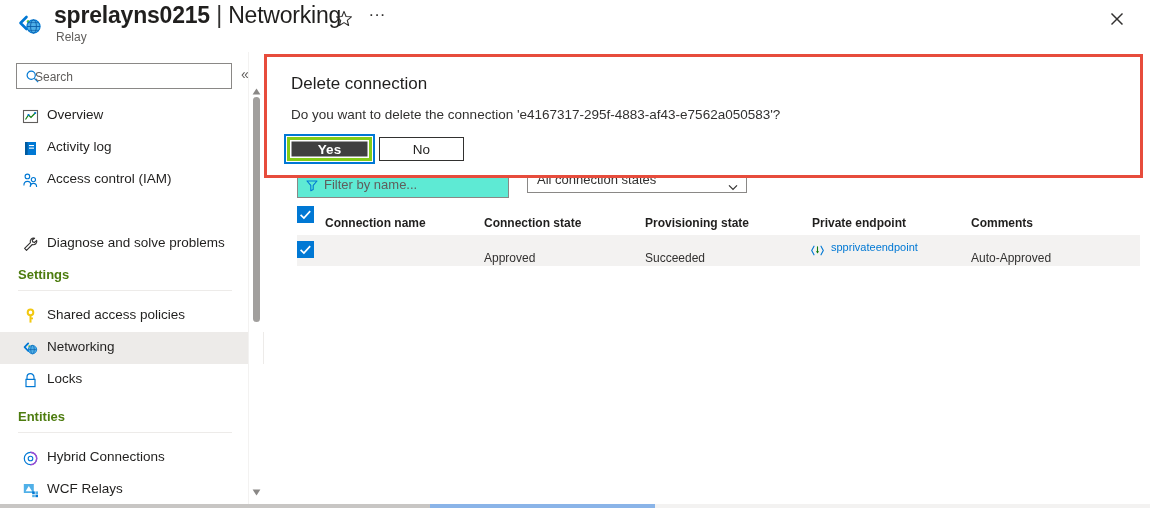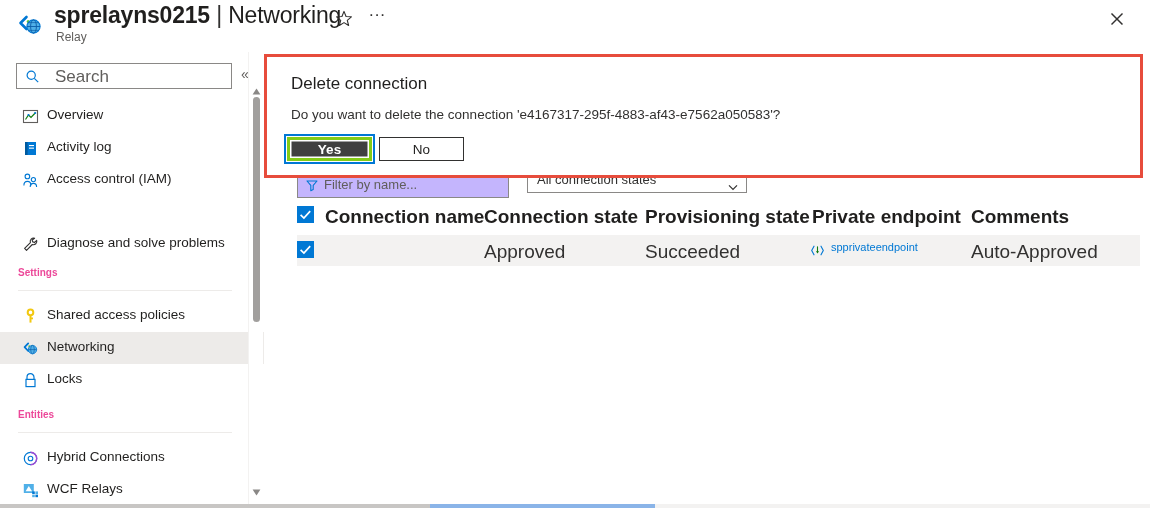--- a/index.html
+++ b/index.html
@@ -92,26 +92,26 @@
     background: #ffffff;
     box-sizing: border-box;
   }
   #search-icon-el {
     position: absolute;
     left: 8px; top: 5px;
     width: 15px; height: 15px;
   }
   #search-input {
     position: absolute;
-    left: 36px; top: 0;
+    left: 16px; top: 0;
     width: 180px; height: 24px;
     border: none;
     outline: none;
     font-family: "Liberation Sans", sans-serif;
-    font-size: 17px;
+    font-size: 12px;
     color: #3b82f6;
     background: transparent;
   }
   #search-input::placeholder { color: #605e5c; opacity: 1; }
 
   #collapse-button {
     position: absolute;
     left: 241px; top: 14px;
     width: 16px; height: 16px;
     color: #605e5c;
@@ -139,23 +139,23 @@
   .nav-item .nav-label {
     position: absolute;
     left: 47px; top: 7px;
     white-space: nowrap;
   }
 
   .nav-section {
     position: absolute;
     left: 18px;
     width: 212px;
-    font-size: 10px;
+    font-size: 13px;
     font-weight: bold;
-    color: #ec4899;
+    color: #4d7c0f;
   }
   .nav-divider {
     position: absolute;
     left: 18px;
     width: 214px;
     height: 1px;
     background: #edebe9;
   }
 
   
@@ -212,21 +212,21 @@
     height: 452px;
     background: #ffffff;
   }
 
   
   #filter-name {
     position: absolute;
     left: 33px; top: 120px;
     width: 212px; height: 26px;
     border: 1px solid #8a8886;
-    background: #c4b5fd;
+    background: #5eead4;
     box-sizing: border-box;
   }
   #filter-name-icon {
     position: absolute;
     left: 7px; top: 5px;
     width: 14px; height: 14px;
   }
   #filter-name-text {
     position: absolute;
     left: 26px; top: 4px;
@@ -276,22 +276,22 @@
   .t-check {
     position: absolute;
     left: 0; top: 6px;
     width: 17px; height: 17px;
     background: #0078d4;
     cursor: pointer;
   }
   .t-check svg { display: block; }
   .t-cell {
     position: absolute;
-    top: 6px;
-    font-size: 19px;
+    top: 16px;
+    font-size: 12px;
     white-space: nowrap;
   }
   #head-row .t-cell {
     font-weight: bold;
     color: #201f1e;
   }
   #data-row .t-cell {
     font-weight: normal;
     color: #323130;
   }

